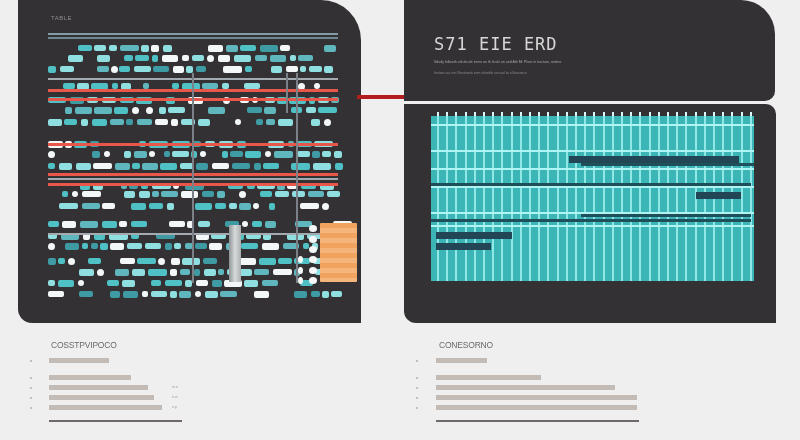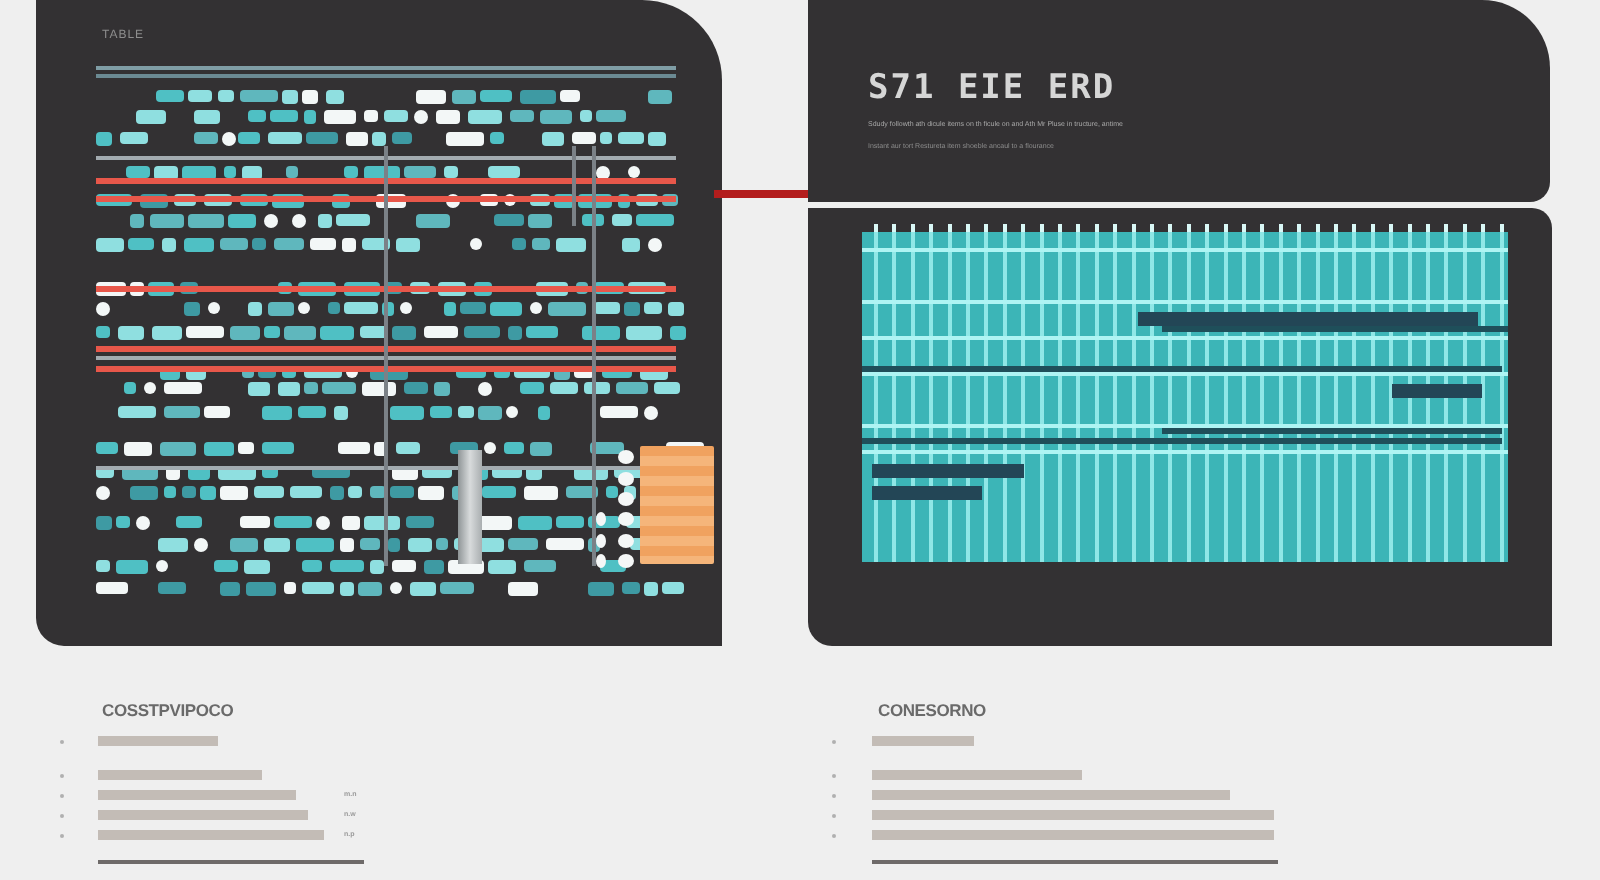--- a/index.html
+++ b/index.html
@@ -61,21 +61,20 @@
   }
   
   .connector {
     position: absolute; left: 357px; top: 95px; width: 48px; height: 4px; background: #b31d1d;
   }
   
   .rt-title {
     position: absolute; left: 30px; top: 34px;
     font-size: 17px; color: #d6d6d6; letter-spacing: 1px;
     font-family: "DejaVu Sans Mono", monospace;
-    font-weight: bold;
   }
   .rt-sub {
     position: absolute; left: 30px; top: 60px; font-size: 3.5px; color: #a8a8a8; width: 170px;
     white-space: nowrap; overflow: hidden;
   }
   .rt-sub2 { top: 71px; width: 100px; color: #8c8c8c; }
   
   .teal-grid {
     position: absolute; left: 27px; top: 12px; width: 323px; height: 165px;
     background: #3cb5b7;
@@ -94,21 +93,21 @@
   }
   .teal-grid .darkblock {
     position: absolute; height: 7px; background: #234656;
   }
   .teal-top-ticks {
     position: absolute; left: 27px; top: 8px; width: 323px; height: 5px;
     background: repeating-linear-gradient(90deg, transparent 0 6px, #d9f7f6 6px 8px, transparent 8px 9.2px);
   }
   
   .legend {
-    position: absolute; top: 350px; font-weight: bold;
+    position: absolute; top: 340px;
   }
   .legend-title {
     font-size: 8.5px; color: #6a6a6a; letter-spacing: -0.2px; margin-bottom: 6px;
   }
   .legend-row { position: relative; height: 10px; }
   .legend-bullet {
     position: absolute; width: 2px; height: 2px; border-radius: 50%; background: #b0b0b0; top: 4px;
   }
   .legend-bar { position: absolute; height: 5px; background: #c3bcb6; top: 2px; }
   .legend-val { position: absolute; font-size: 3.5px; color: #9a9a9a; top: 2px; }

